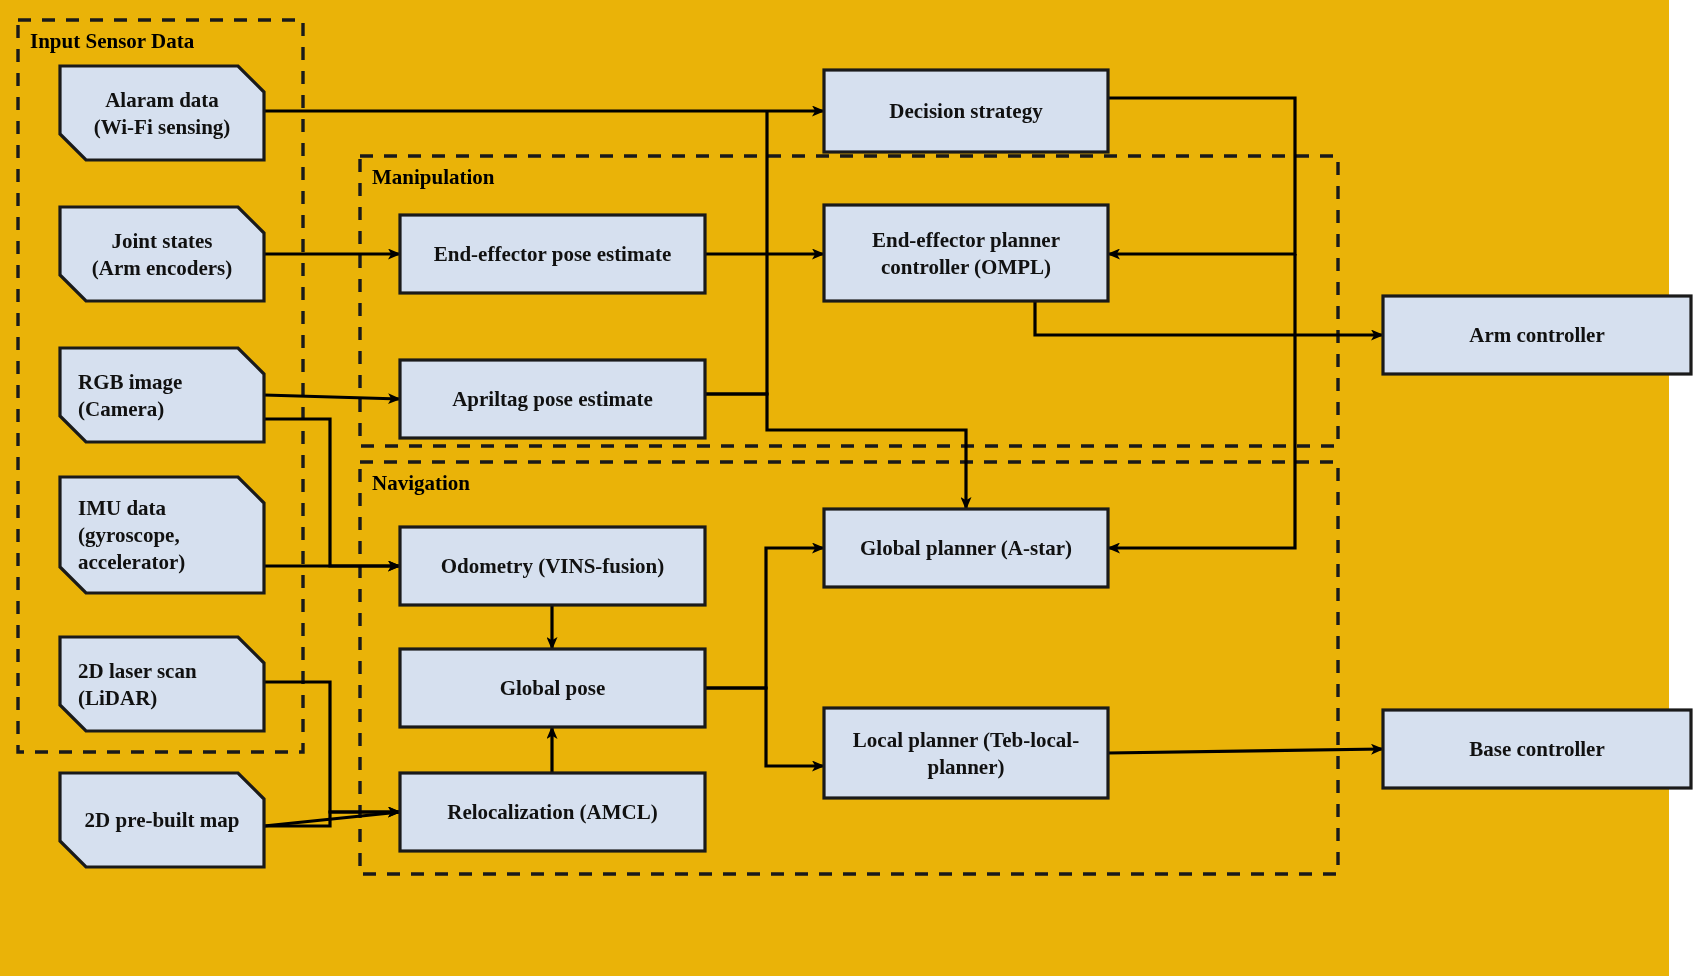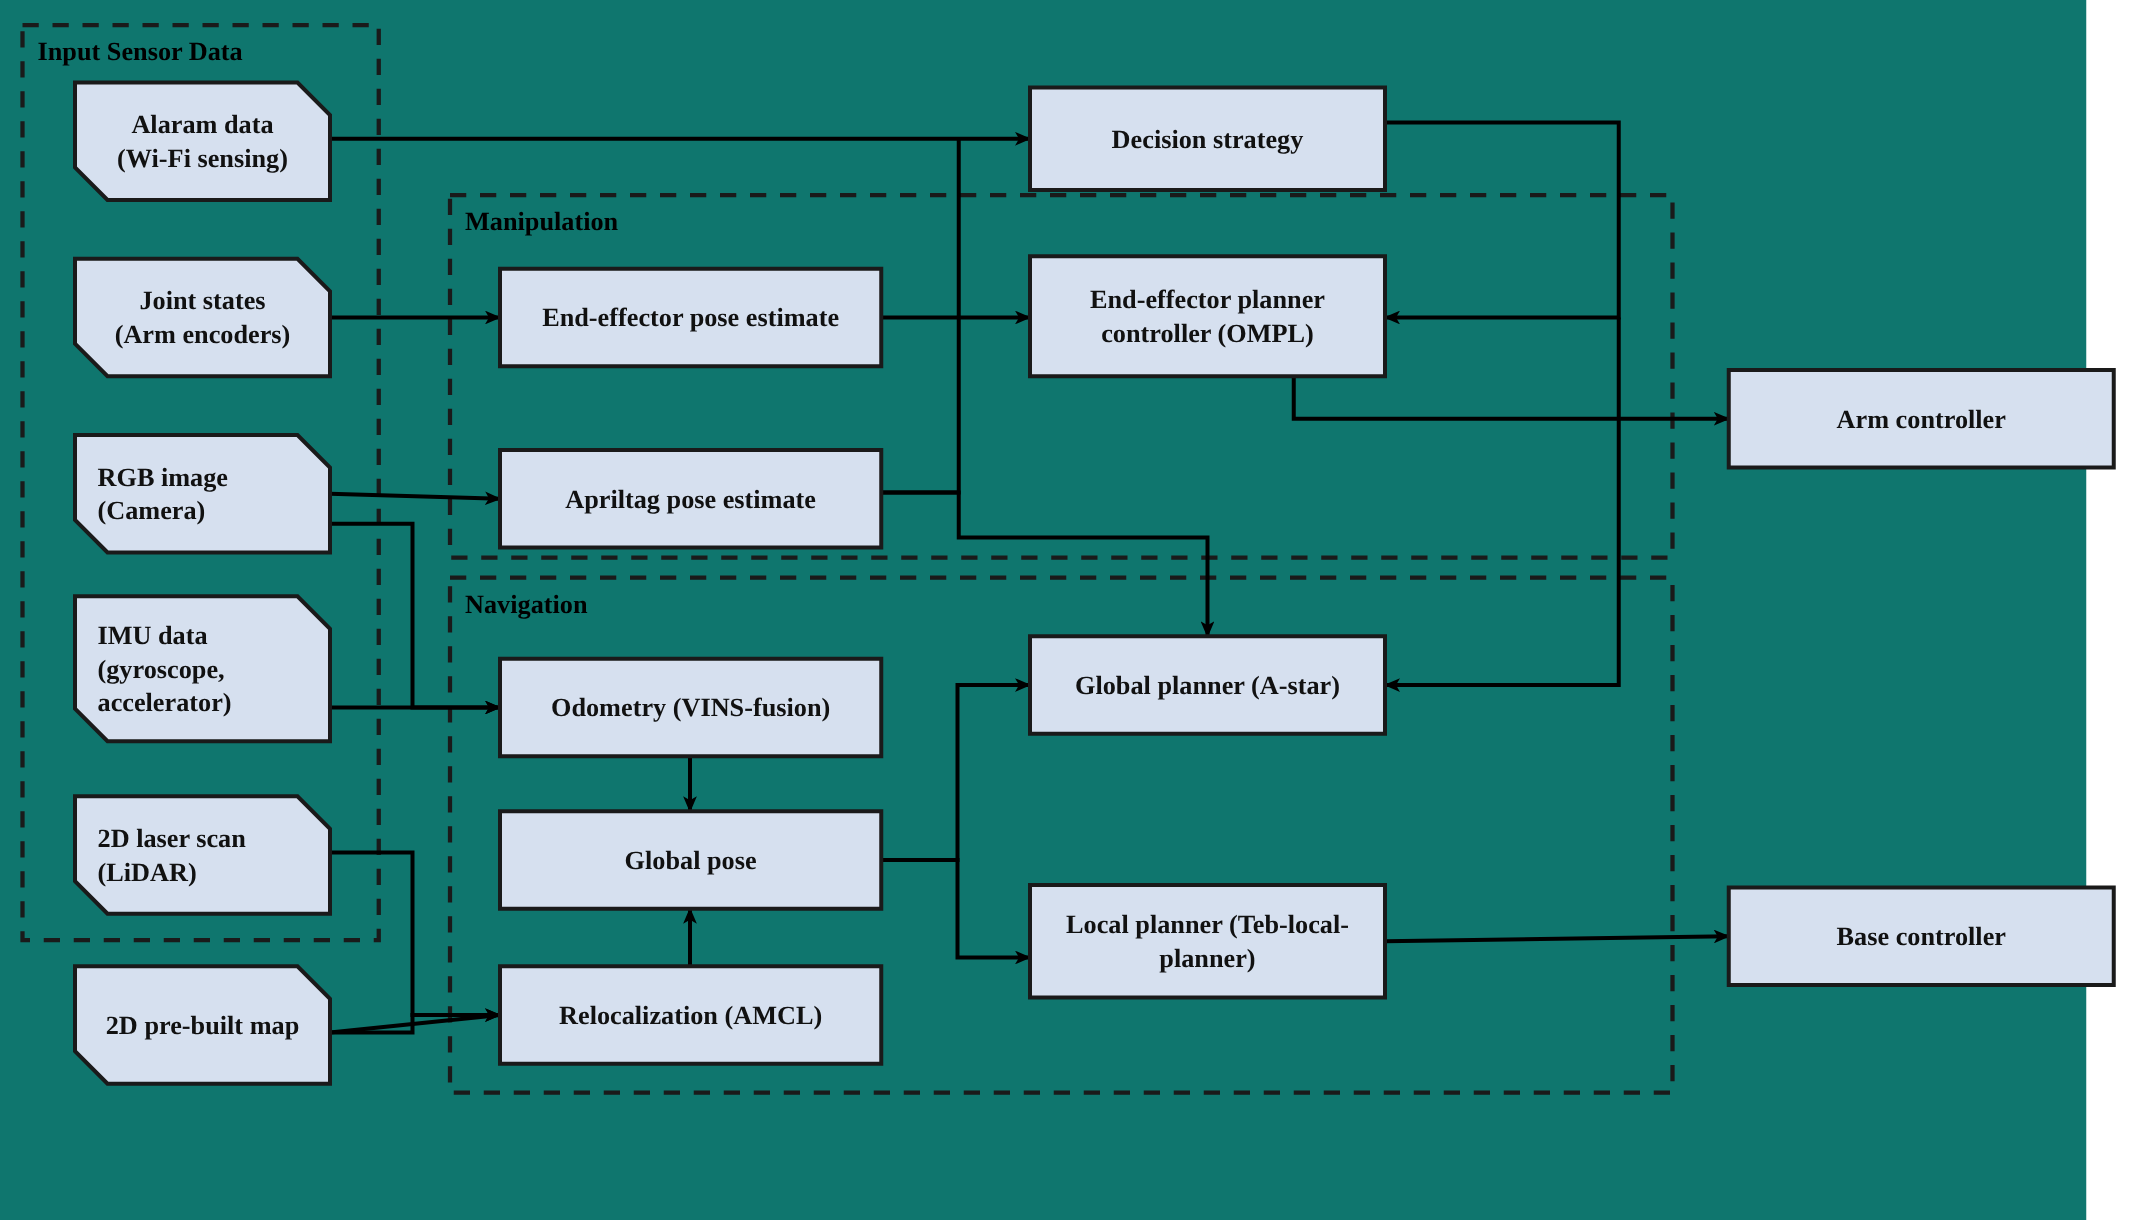--- a/index.html
+++ b/index.html
@@ -1,17 +1,17 @@
 <!DOCTYPE html>
 <html><head>
 <meta charset="utf-8">
 <style>
   html,body{margin:0;padding:0;background:#ffffff;}
   body{width:1708px;height:976px;overflow:hidden;font-family:"Liberation Serif",serif;}
-  #stage{position:relative;width:1669px;height:976px;background:#0f766e;}
+  #stage{position:relative;width:1669px;height:976px;background:#eab308;}
   svg{position:absolute;top:0;left:0;width:1708px;height:976px;}
   .grp-label{font-family:"Liberation Serif",serif;font-weight:bold;font-size:21px;fill:#000;}
   .node-text{font-family:"Liberation Serif",serif;font-weight:bold;font-size:21px;fill:#111;}
 </style>
 </head>
 <body>
 
 <div id="stage">
   <svg viewBox="0 0 1708 976">
     <defs>

